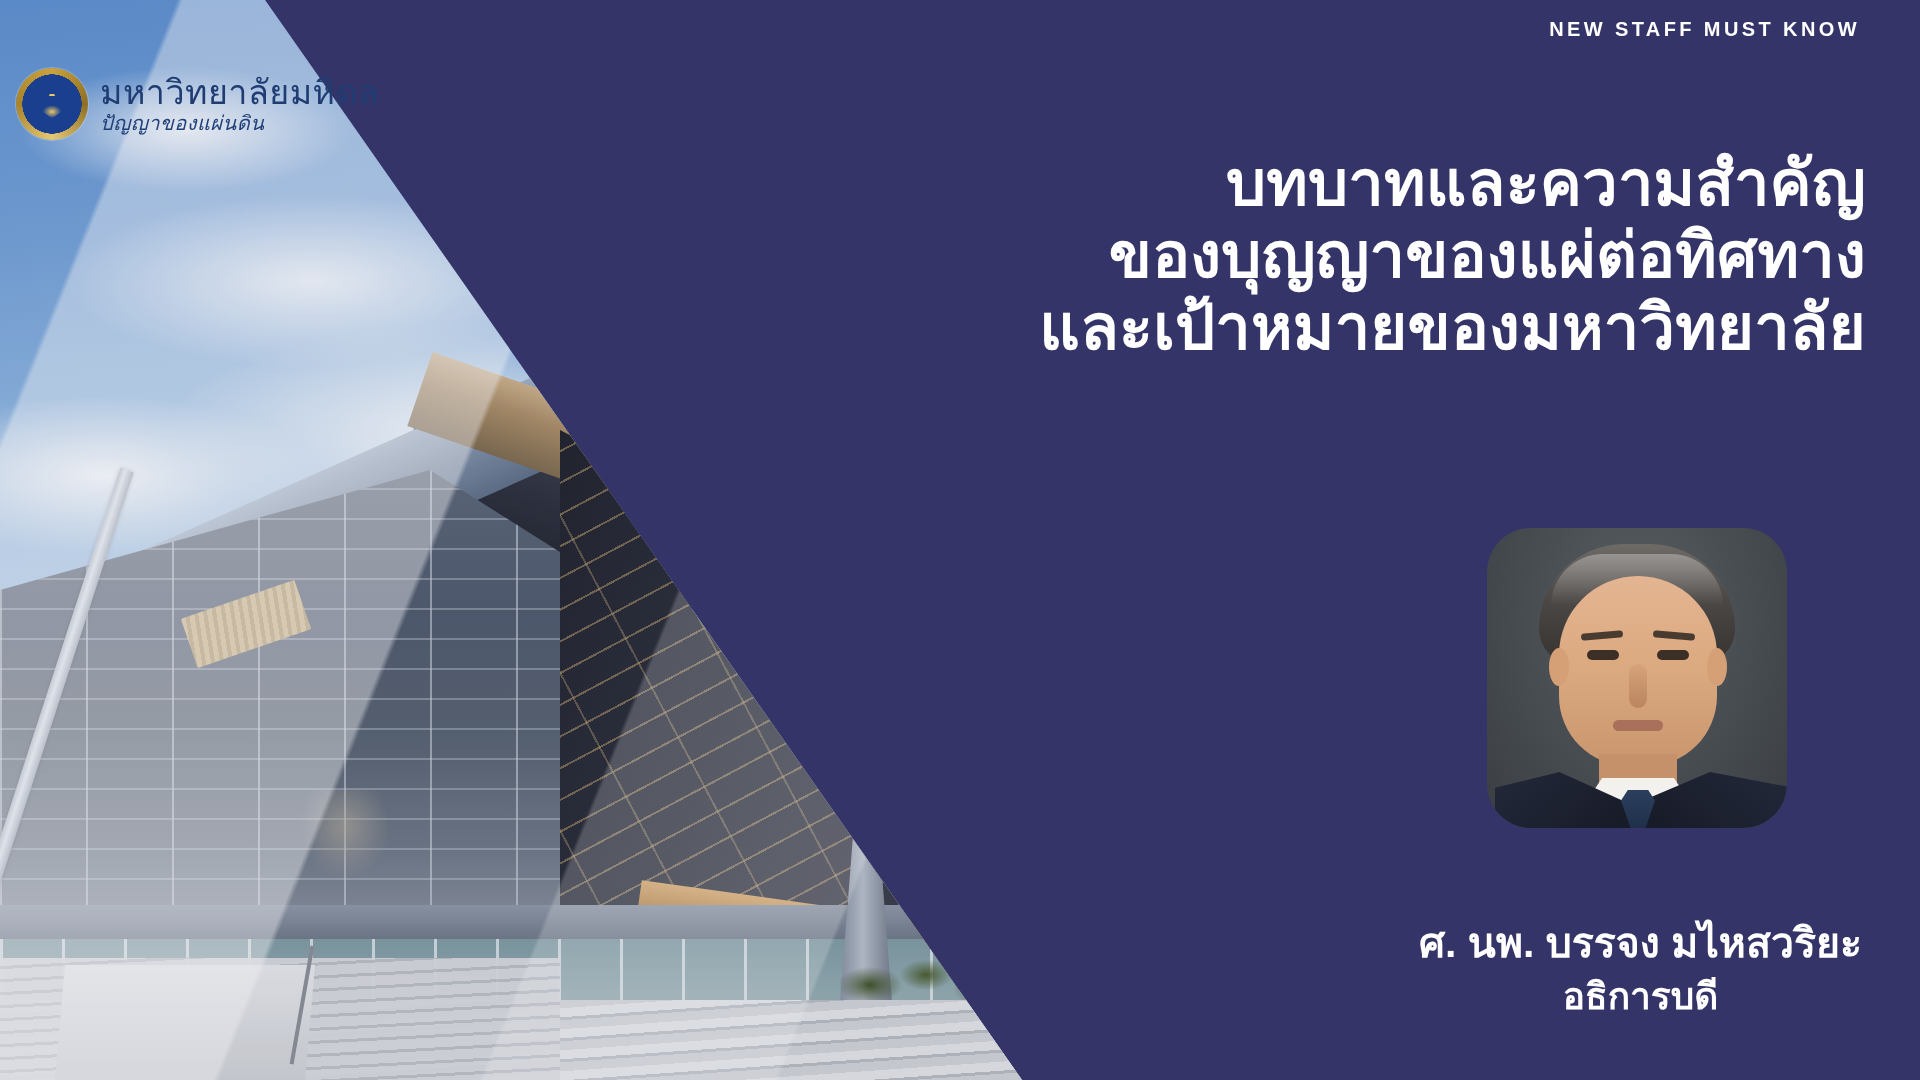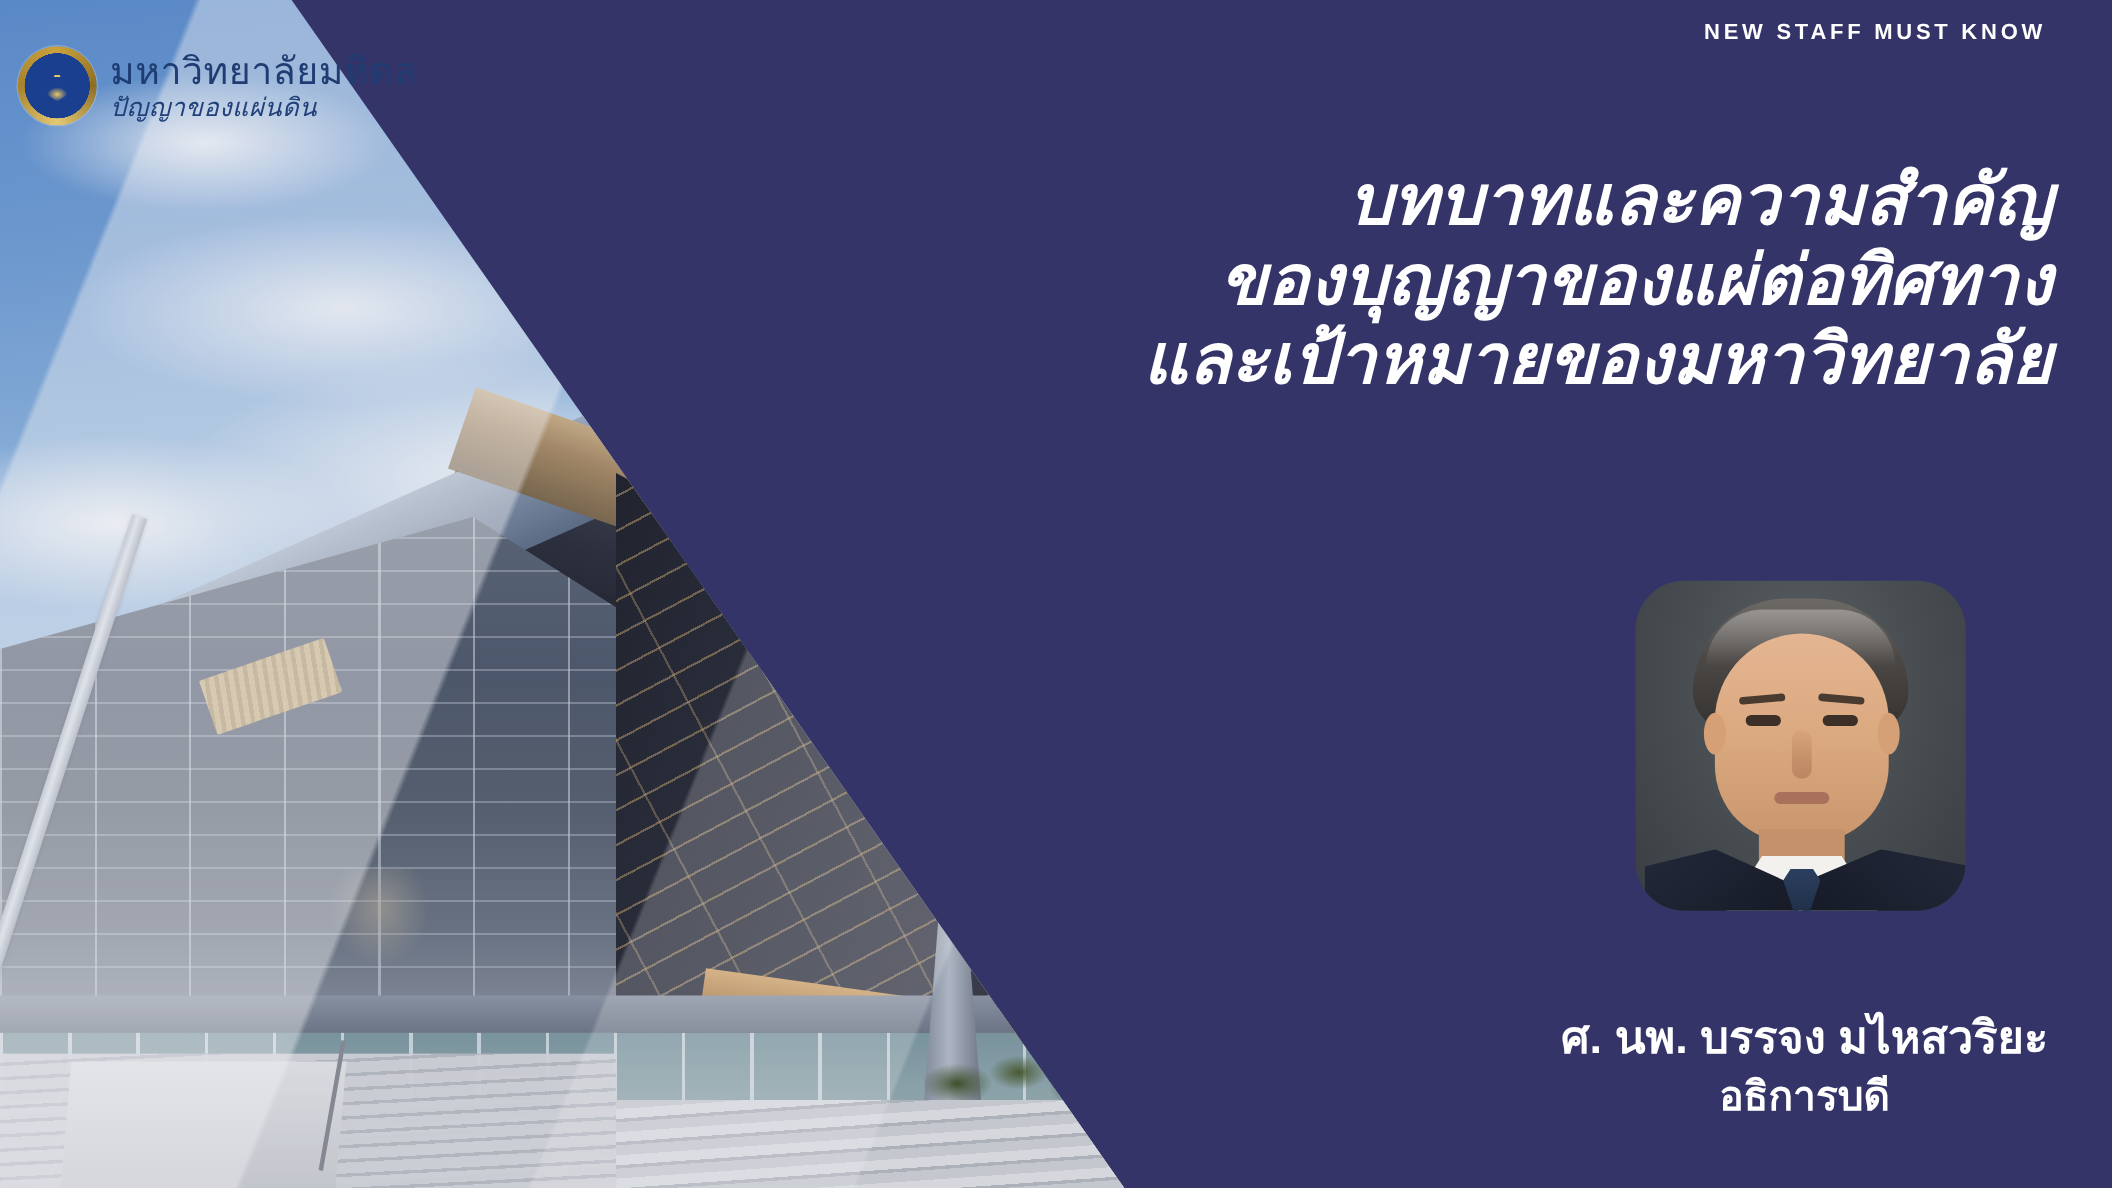--- a/index.html
+++ b/index.html
@@ -193,21 +193,21 @@
         rgba(255,255,255,.22) 82%,
         rgba(255,255,255,0) 82.3%,
         rgba(255,255,255,0) 100%);
     pointer-events:none;
   }
   .photo-veil{
     position:absolute;inset:0;background:rgba(52,52,104,.07);pointer-events:none;
   }
 
   
-  .logo{position:absolute;left:16px;top:42px;display:flex;align-items:center;gap:12px;}
+  .logo{position:absolute;left:16px;top:68px;display:flex;align-items:center;gap:12px;}
   .seal{
     width:72px;height:72px;border-radius:50%;
     background:
       radial-gradient(circle at 50% 50%, #1b3f8f 0 58%, rgba(27,63,143,0) 58.5%),
       conic-gradient(from 0deg,#caa23d,#8f6e22,#e3c874,#a8832c,#caa23d);
     box-shadow:0 0 0 1px rgba(255,255,255,.25);
     position:relative;flex:0 0 auto;
   }
   .seal::after{
     content:"";position:absolute;left:50%;top:50%;
@@ -215,36 +215,36 @@
     background:
       radial-gradient(ellipse 13px 9px at 50% 78%, #e8c766, rgba(232,199,102,0) 72%),
       linear-gradient(180deg, rgba(0,0,0,0) 0 18%, #e8c766 18% 24%, rgba(0,0,0,0) 24% 100%);
     clip-path:polygon(50% 0,62% 26%,78% 48%,86% 78%,50% 100%,14% 78%,22% 48%,38% 26%);
   }
   .logo-words{display:flex;flex-direction:column;line-height:1;}
   .logo-th{
     font-size:34px;font-weight:400;color:#1f3c73;letter-spacing:.5px;
   }
   .logo-sub{
-    font-size:23px;color:#20407a;font-style:italic;margin-top:4px;letter-spacing:.5px;
+    font-size:20px;color:#20407a;font-style:italic;margin-top:4px;letter-spacing:.5px;
   }
 
   
   .kicker{
     position:absolute;right:60px;top:18px;
     font-size:20px;font-weight:700;color:#ffffff;
     letter-spacing:3.4px;white-space:nowrap;
   }
   .title{
     position:absolute;right:54px;top:148px;
     text-align:right;color:#ffffff;
     font-size:63px;font-weight:700;line-height:1.14;
     letter-spacing:.3px;max-width:1000px;
   }
-  .title div{white-space:nowrap;font-style:italic;}
+  .title div{white-space:nowrap;}
 
   .portrait{
     position:absolute;left:1487px;top:528px;width:300px;height:300px;
     border-radius:44px;overflow:hidden;
     background:radial-gradient(ellipse at 50% 30%, #5a5f63 0%, #4a4f54 45%, #3a3e43 100%);
   }
   .p-hair{
     position:absolute;left:52px;top:16px;width:196px;height:120px;
     border-radius:98px 98px 40px 40px;
     background:linear-gradient(180deg,#6e6a66 0%,#4c4846 45%,#35322f 100%);

